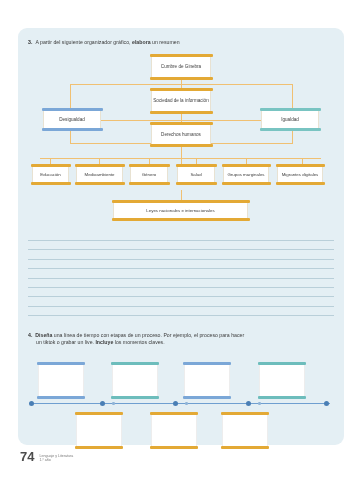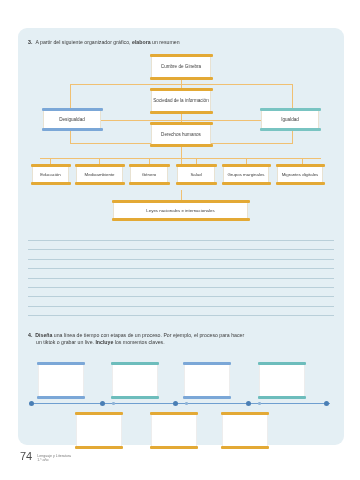--- a/index.html
+++ b/index.html
@@ -133,21 +133,21 @@
   .c-teal::before, .c-teal::after { background: #6dbdbc; }
   .c-gold::before, .c-gold::after { background: #e3a935; }
 
   
   .footer {
     position: absolute;
     left: 20px; top: 452px;
     display: flex; align-items: flex-start;
   }
   .pg-num {
-    font-size: 11px; font-weight: normal; color: #4c4c4c;
+    font-size: 13px; font-weight: bold; color: #4c4c4c;
     margin-right: 5px; line-height: 9px;
   }
   .pg-meta { font-size: 3.6px; color: #7a7a7a; line-height: 4.6px; padding-top: 1.5px; }
 </style>
 </head>
 <body>
 
 <div class="page">
 
   <div class="panel">

